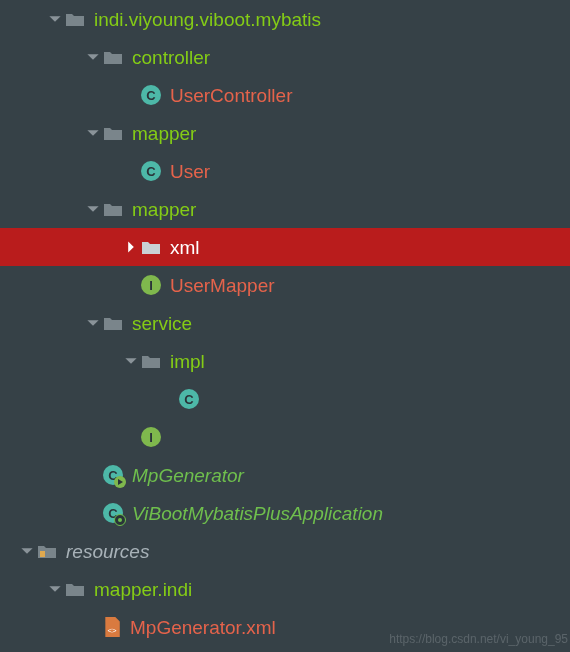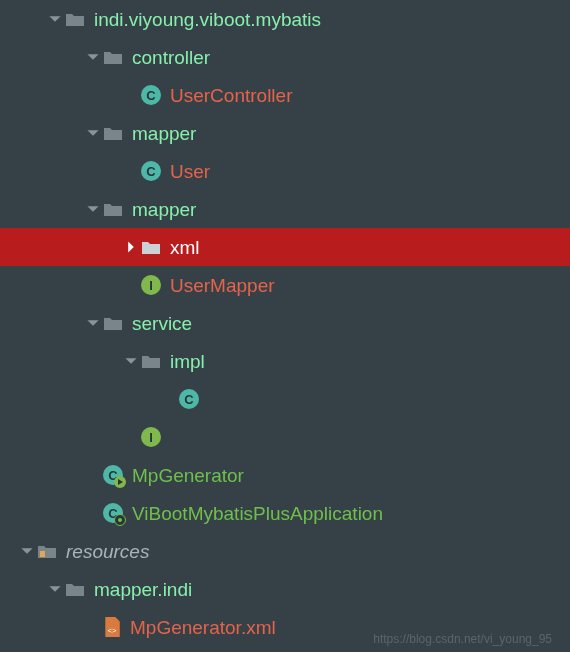--- a/index.html
+++ b/index.html
@@ -87,28 +87,28 @@
       height: 20px;
       display: flex;
       align-items: center;
       justify-content: center;
     }
     .label {
       font-size: 19px;
       line-height: 1;
     }
     .label.red { color: #e5634b; }
-    .label.green { color: #6fbf4d; }
-    .label.gray { color: #86efac; }
+    .label.green { color: #6fbf4d; font-style: italic; }
+    .label.gray { color: #84cc16; }
     .label.dark { color: #a8b2b8; font-style: italic; }
     .indent { flex-shrink: 0; }
     .watermark {
       position: absolute;
       bottom: 6px;
-      right: 18px;
+      right: 2px;
       font-size: 12px;
       color: #6a7378;
       opacity: 0.7;
     }
   </style>
 </head>
 <body>
 
 <div class="tree-row">
   <div class="indent" style="width:46px"></div>

